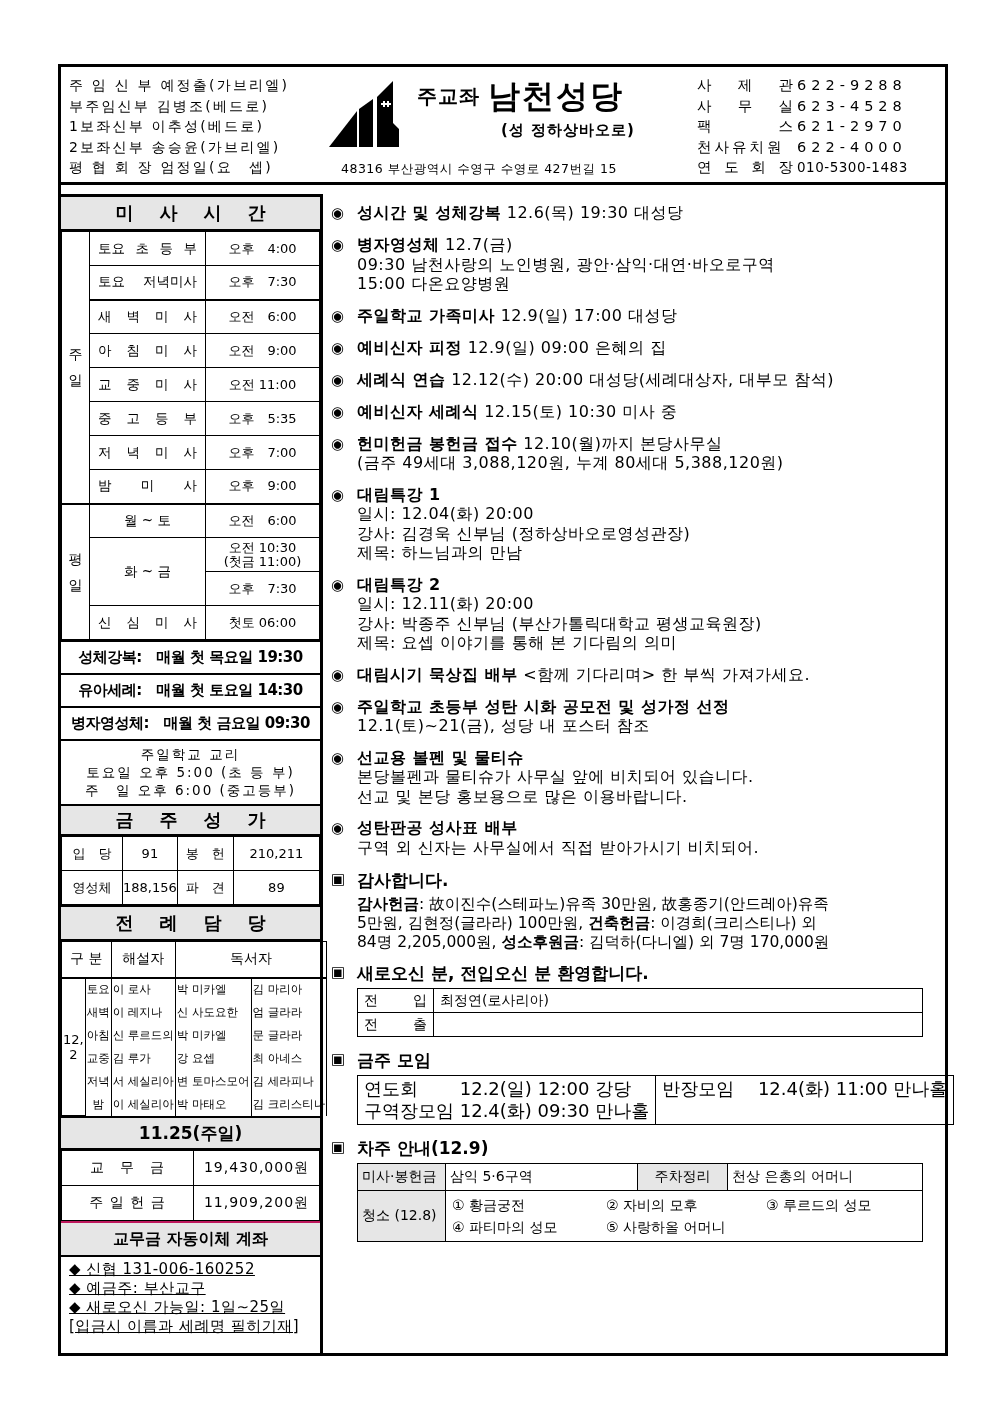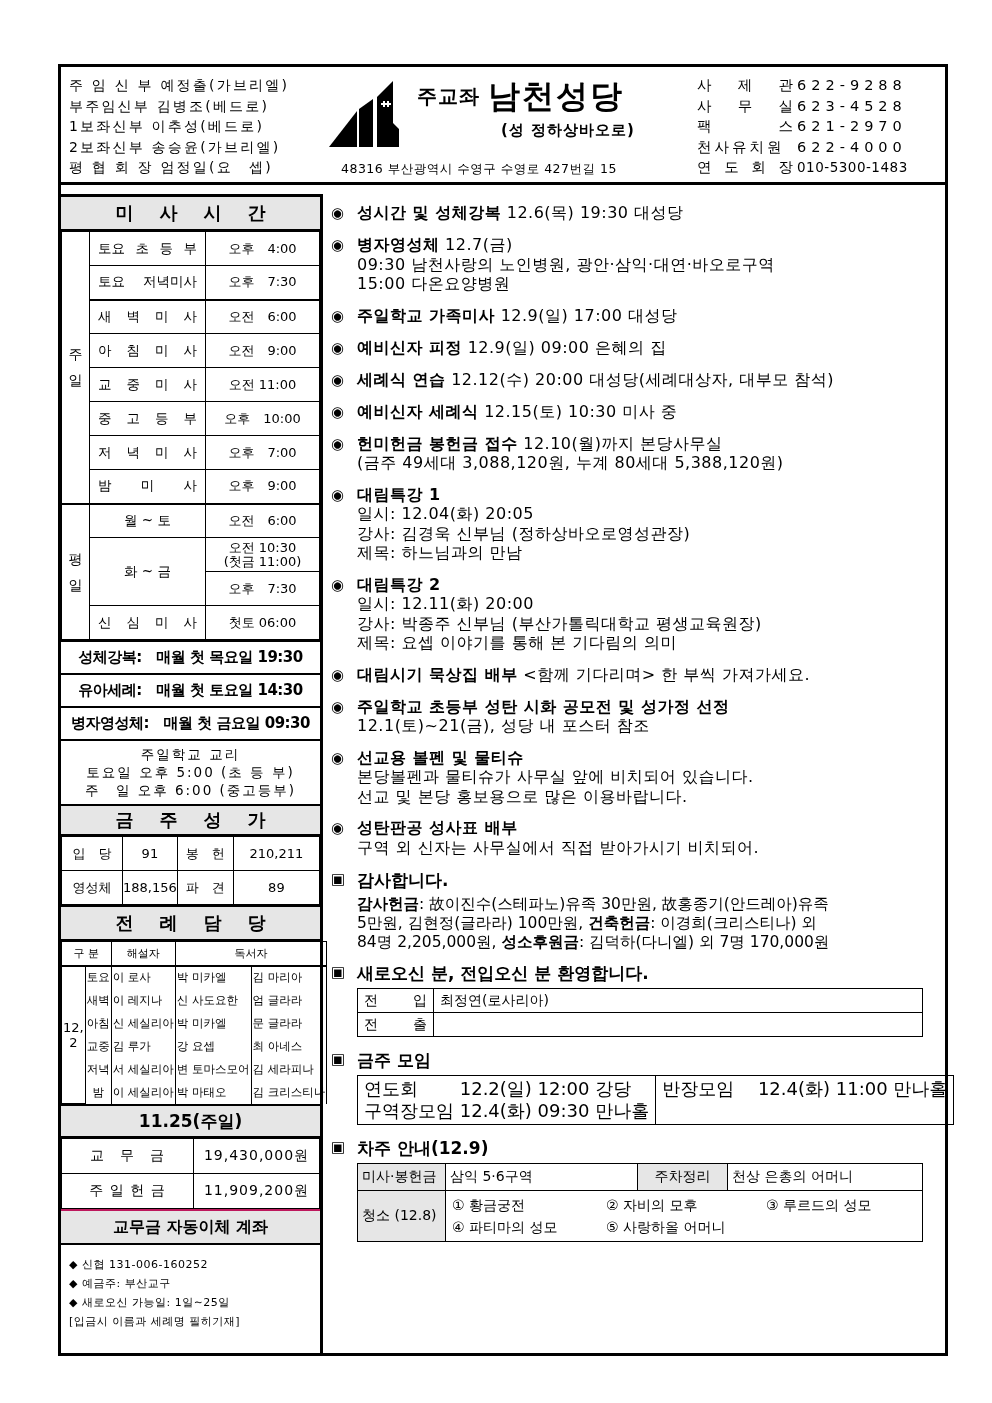--- a/index.html
+++ b/index.html
@@ -33,24 +33,24 @@
   .mass td.side { width: 28px; text-align: center; vertical-align: middle; font-size: 14px; line-height: 26px; }
   .mass td.name { width: 116px; padding: 0 8px; }
   .mass td.name .spread { display: flex; justify-content: space-between; }
   .mass td.time { text-align: center; font-size: 13px; }
   .mass td.center { text-align: center; }
   .mass tr.thick td { border-top: 2px solid #000; }
   .fixed-line { height: 33px; border-top: 2px solid #000; font-weight: bold; font-size: 15px; text-align: center; line-height: 31px; letter-spacing: -0.5px; }
   .sunday-school { border-top: 2px solid #000; text-align: center; font-size: 13.5px; line-height: 18px; padding: 4px 0 5px; letter-spacing: 2px; }
   .small-tbl td { border: 1px solid #000; font-size: 13px; height: 34px; text-align: center; }
   .liturgy td { font-size: 11.5px; height: 23px; padding: 0 1px; border: 1px solid #000; white-space: nowrap; }
-  .liturgy .hdr td { font-size: 11px; text-align: center; height: 24px; border-bottom: 2px solid #000; }
+  .liturgy .hdr td { font-size: 14px; text-align: center; height: 36px; border-bottom: 2px solid #000; }
   .liturgy td.noh { border-top: none; border-bottom: none; }
   .money td { border: 1px solid #000; font-size: 14px; height: 35px; text-align: center; letter-spacing: 1px; }
-  .account { padding: 10px 8px; font-size: 11px; line-height: 19px; letter-spacing: 0.5px; }
+  .account { padding: 3px 8px; font-size: 15px; line-height: 19px; letter-spacing: 0.5px; text-decoration: underline; }
 
   
   .right { position: absolute; left: 270px; top: 136px; width: 614px; }
   .item { display: flex; margin-bottom: 12px; }
   .item .bullet { width: 26px; flex: none; font-size: 15px; line-height: 20px; }
   .item .body { font-size: 16px; line-height: 19.5px; letter-spacing: 0.5px; }
   .item .title { font-weight: bold; }
   .item .ln { white-space: nowrap; }
   .sq { width: 26px; flex: none; font-size: 15px; line-height: 21px; }
   .box-sec { display: flex; margin-bottom: 4px; }
@@ -201,21 +201,21 @@
       </tr>
       <tr>
         <td class="name">
               <span class="spread">
                 <span>중</span>
                 <span>고</span>
                 <span>등</span>
                 <span>부</span>
               </span>
             </td>
-        <td class="time">오후　10:00</td>
+        <td class="time">오후　5:35</td>
       </tr>
       <tr>
         <td class="name">
               <span class="spread">
                 <span>저</span>
                 <span>녁</span>
                 <span>미</span>
                 <span>사</span>
               </span>
             </td>
@@ -315,21 +315,21 @@
         <td class="noh">김 마리아</td>
       </tr>
       <tr>
             <td class="noh">새벽</td>
             <td class="noh">이 레지나</td>
             <td class="noh">신 사도요한</td>
             <td class="noh">엄 글라라</td>
           </tr>
       <tr>
             <td class="noh">아침</td>
-            <td class="noh">신 세실리아</td>
+            <td class="noh">신 루르드의</td>
             <td class="noh">박 미카엘</td>
             <td class="noh">문 글라라</td>
           </tr>
       <tr>
             <td class="noh">교중</td>
             <td class="noh">김 루가</td>
             <td class="noh">강 요셉</td>
             <td class="noh">최 아네스</td>
           </tr>
       <tr>
@@ -398,21 +398,21 @@
       <div class="body"><span class="title">예비신자 세례식</span><span> 12.15(토) 10:30 미사 중</span></div>
     </div>
     <div class="item">
       <span class="bullet">◉</span>
       <div class="body"><span class="title">헌미헌금 봉헌금 접수</span><span> 12.10(월)까지 본당사무실</span>
         <div class="ln">(금주 49세대 3,088,120원, 누계 80세대 5,388,120원)</div></div>
     </div>
     <div class="item">
       <span class="bullet">◉</span>
       <div class="body"><span class="title">대림특강 1</span>
-        <div class="ln">일시: 12.04(화) 20:05</div><div class="ln">강사: 김경욱 신부님 (정하상바오로영성관장)</div><div class="ln">제목: 하느님과의 만남</div></div>
+        <div class="ln">일시: 12.04(화) 20:00</div><div class="ln">강사: 김경욱 신부님 (정하상바오로영성관장)</div><div class="ln">제목: 하느님과의 만남</div></div>
     </div>
     <div class="item">
       <span class="bullet">◉</span>
       <div class="body"><span class="title">대림특강 2</span>
         <div class="ln">일시: 12.11(화) 20:00</div><div class="ln">강사: 박종주 신부님 (부산가톨릭대학교 평생교육원장)</div><div class="ln">제목: 요셉 이야기를 통해 본 기다림의 의미</div></div>
     </div>
     <div class="item">
       <span class="bullet">◉</span>
       <div class="body ln"><span class="title">대림시기 묵상집 배부</span><span> &lt;함께 기다리며&gt; 한 부씩 가져가세요.</span></div>
     </div>

